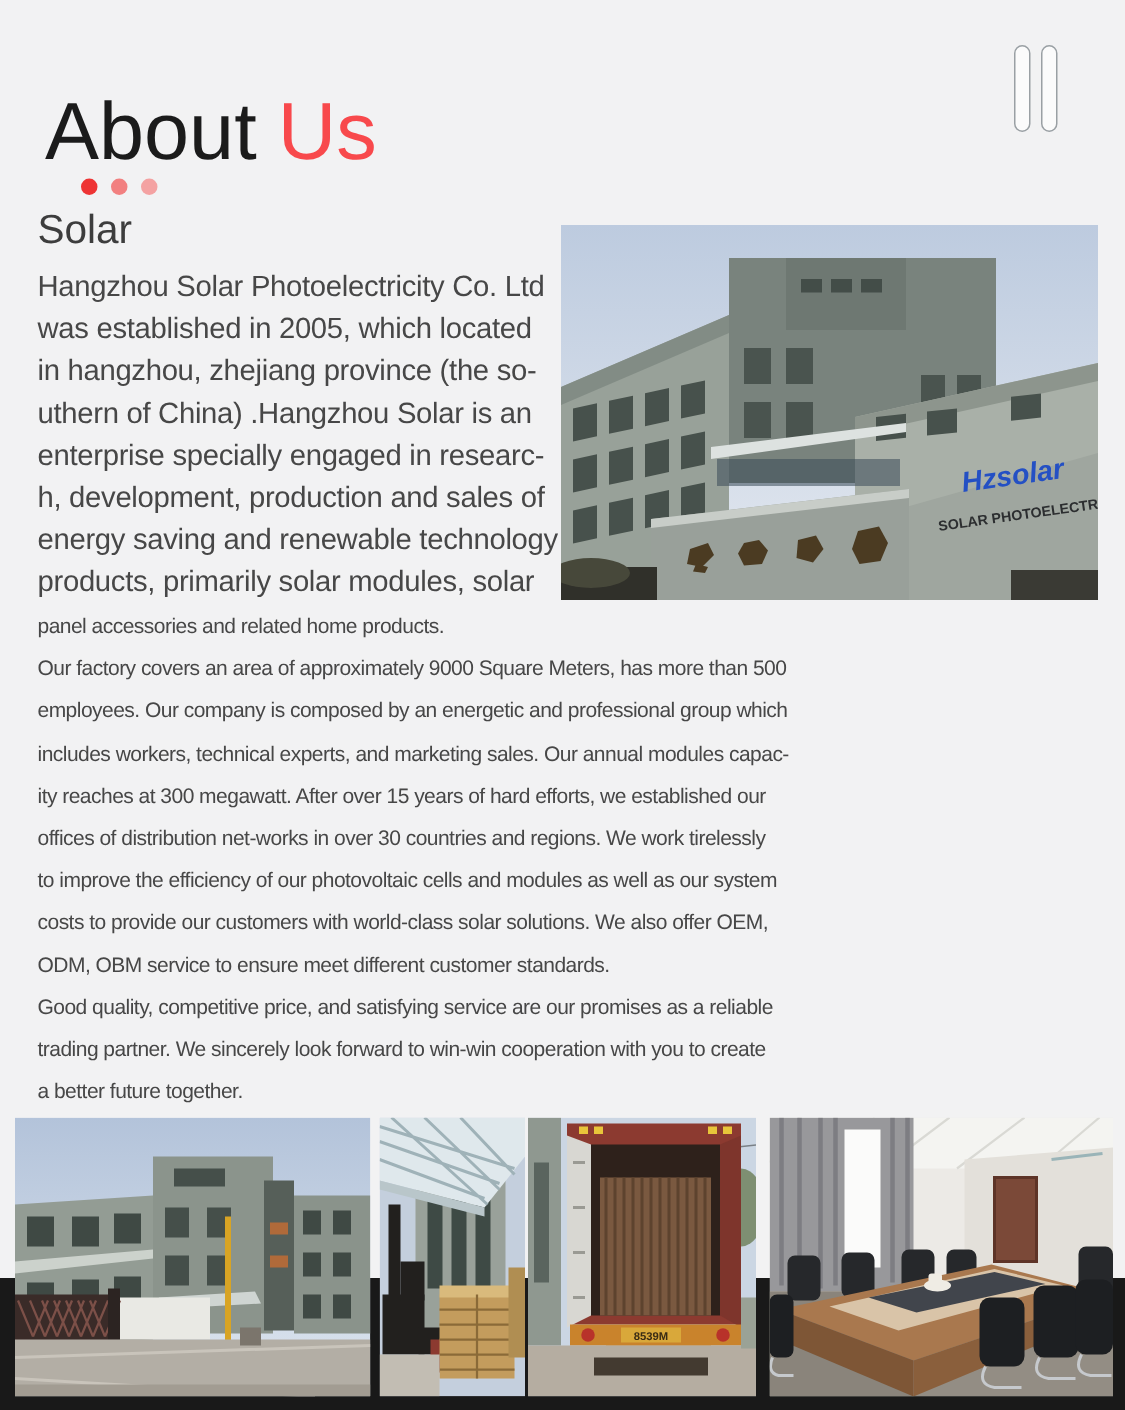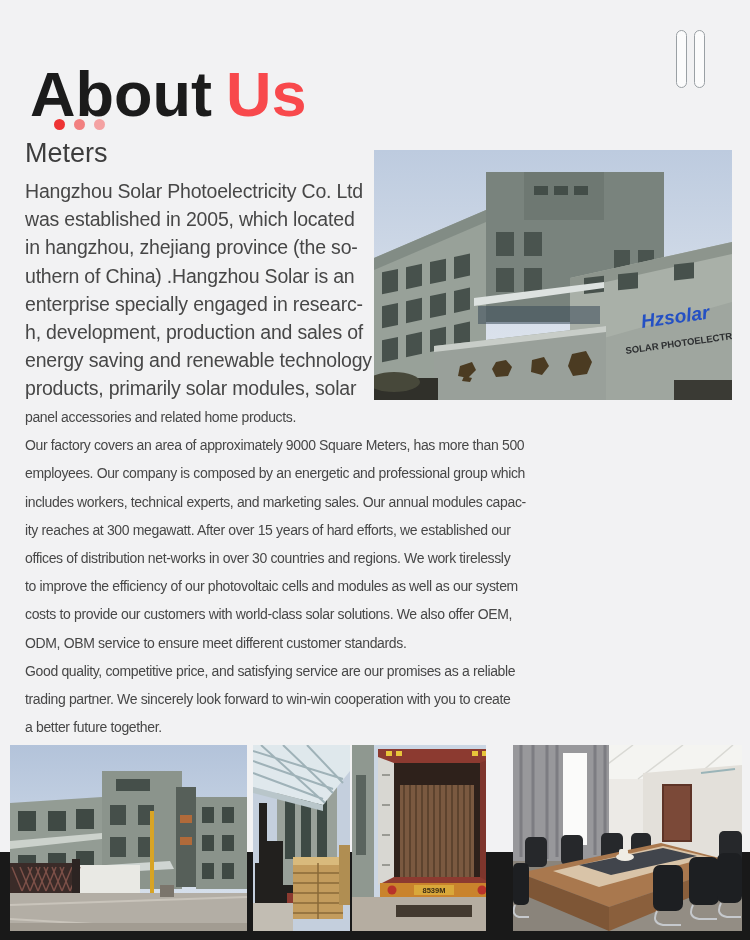--- a/index.html
+++ b/index.html
@@ -7,21 +7,21 @@
     width:750px;height:940px;position:relative;overflow:hidden;
     background:#f2f2f3;
     font-family:"Liberation Sans","DejaVu Sans",sans-serif;
     -webkit-font-smoothing:antialiased;
   }
   .footer-band{position:absolute;left:0;top:852px;width:750px;height:88px;background:#191919;}
 
   
   .page-title{
     position:absolute;left:30px;top:10px;height:84px;line-height:84px;
-    font-size:63px;font-weight:700;color:#1b1b1b;letter-spacing:0;white-space:nowrap;
+    font-size:54px;font-weight:400;color:#1b1b1b;letter-spacing:0;white-space:nowrap;
   }
   .page-title .accent{color:#f8494c;margin-left:14px;}
   .pause-bars{position:absolute;left:676px;top:30px;display:flex;gap:7px;}
   .pause-bars .bar{
     width:9px;height:56px;border:1.5px solid #9aa0a4;border-radius:6px;background:#fbfbfb;
   }
   .dots{position:absolute;left:54px;top:119px;display:flex;gap:9px;}
   .dots .dot{width:11px;height:11px;border-radius:50%;}
   .dots .d1{background:#ee3434;}
   .dots .d2{background:#f28080;}
@@ -40,42 +40,42 @@
     position:absolute;left:25px;top:403px;width:716px;
     font-size:14px;line-height:28.2px;letter-spacing:-0.35px;
   }
 
   
   .photo{position:absolute;overflow:hidden;}
   .photo svg{display:block;}
   .hero-photo{left:374px;top:150px;width:358px;height:250px;}
   .gal-1{left:10px;top:745px;width:237px;height:186px;}
   .gal-2{left:253px;top:745px;width:97px;height:186px;}
-  .gal-3{left:352px;top:745px;width:134px;height:186px;}
+  .gal-3{left:352px;top:745px;width:152px;height:186px;}
   .gal-4{left:513px;top:745px;width:229px;height:186px;}
 </style>
 </head>
 <body>
 
 <div class="footer-band"></div>
 
 <h1 class="page-title"><span>About</span><span class="accent">Us</span></h1>
 
 <div class="pause-bars">
   <div class="bar"></div>
   <div class="bar"></div>
 </div>
 
 <div class="dots">
   <div class="dot d1"></div>
   <div class="dot d2"></div>
   <div class="dot d3"></div>
 </div>
 
-<div class="section-subtitle">Meters</div>
+<div class="section-subtitle">Solar</div>
 
 <div class="photo hero-photo">
   <svg width="358" height="250" viewBox="0 0 358 250" preserveAspectRatio="none">
     <defs>
       <linearGradient id="sky1" x1="0" y1="0" x2="0" y2="1">
         <stop offset="0" stop-color="#bdcbdf"></stop>
           <stop offset="1" stop-color="#e4e9f0"></stop>
       </linearGradient>
     </defs>
     <rect x="0" y="0" width="358" height="250" fill="url(#sky1)"></rect>

